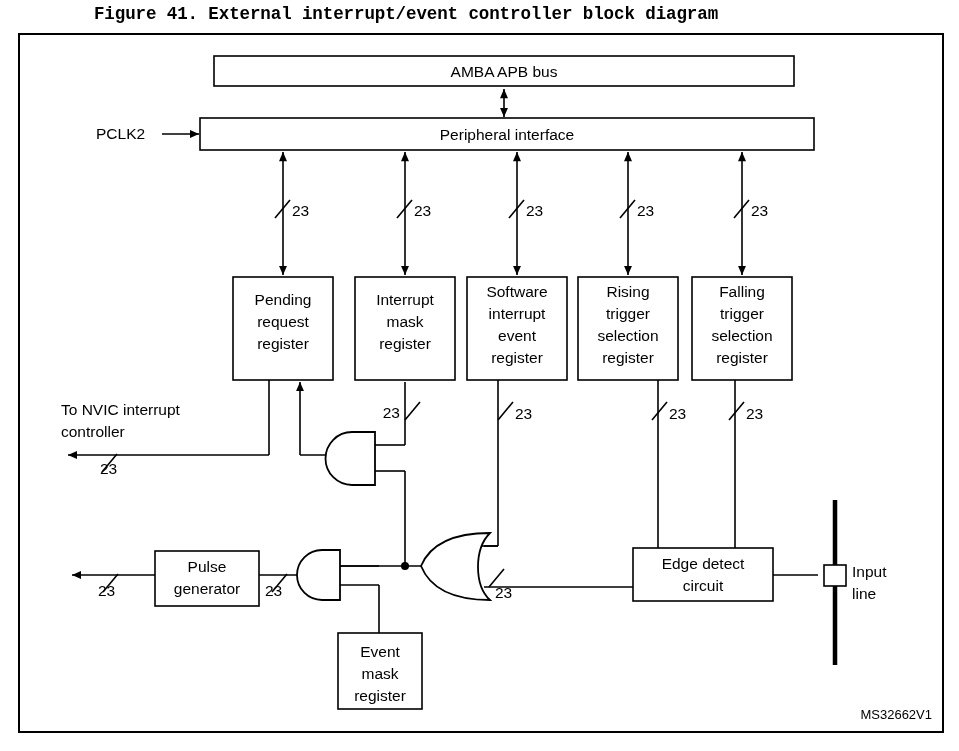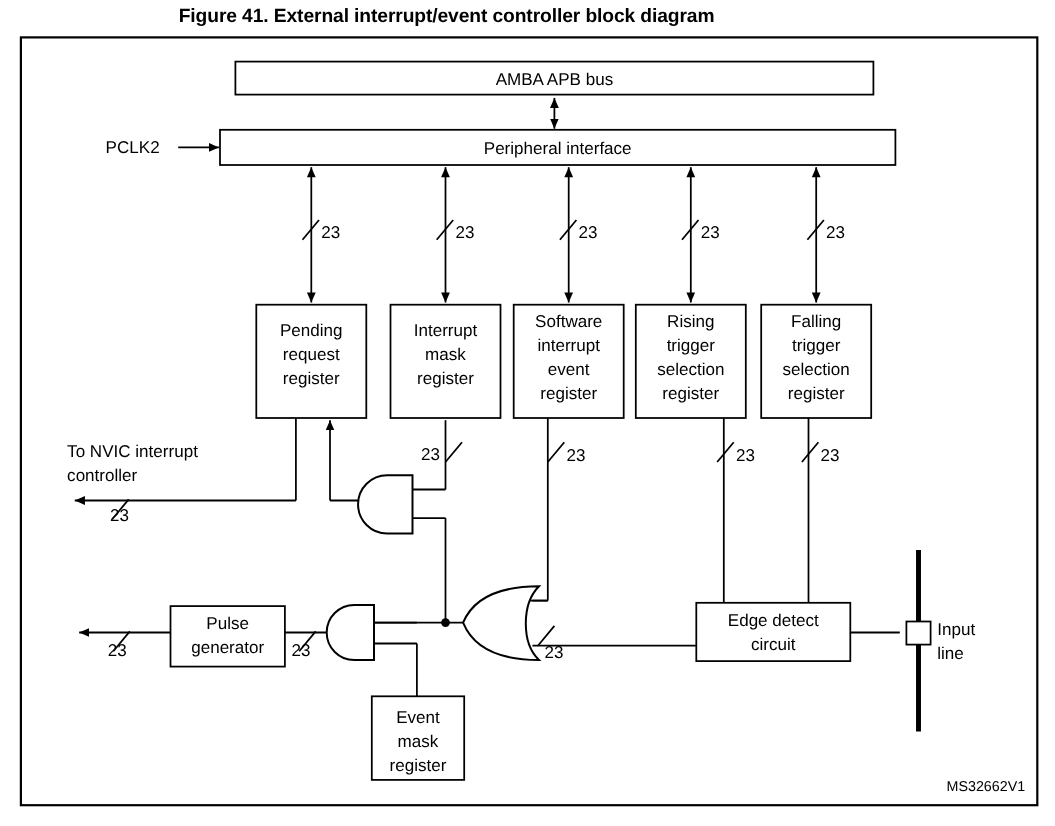--- a/index.html
+++ b/index.html
@@ -12,20 +12,21 @@
     position:relative;
   }
   #figure-title{
     position:absolute;
     left:0;top:4px;width:812px;
     text-align:center;
     font-size:17.5px;
     font-weight:bold;
     letter-spacing:-0.1px;
     white-space:nowrap;
+    font-family:Liberation Mono, monospace;
   }
   #diagram-wrap{
     position:absolute;
     left:0;top:0;
     width:823px;height:751px;
   }
   svg#diagram{display:block;}
   .frame{fill:none;stroke:#000;stroke-width:2;}
   .blk{fill:#fff;stroke:#000;stroke-width:1.6;}
   .wire{stroke:#000;stroke-width:1.6;fill:none;}

